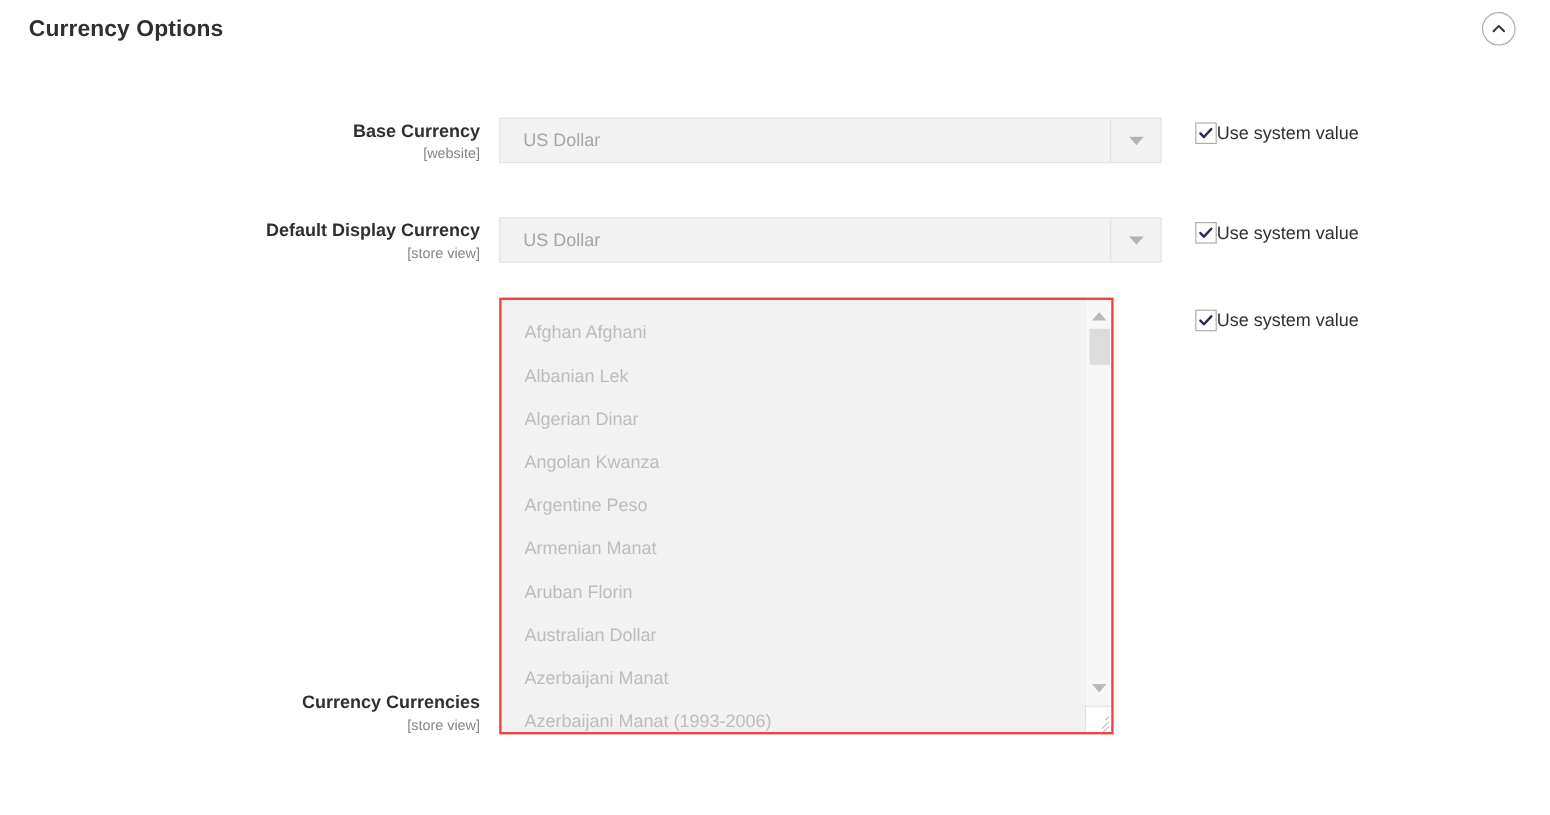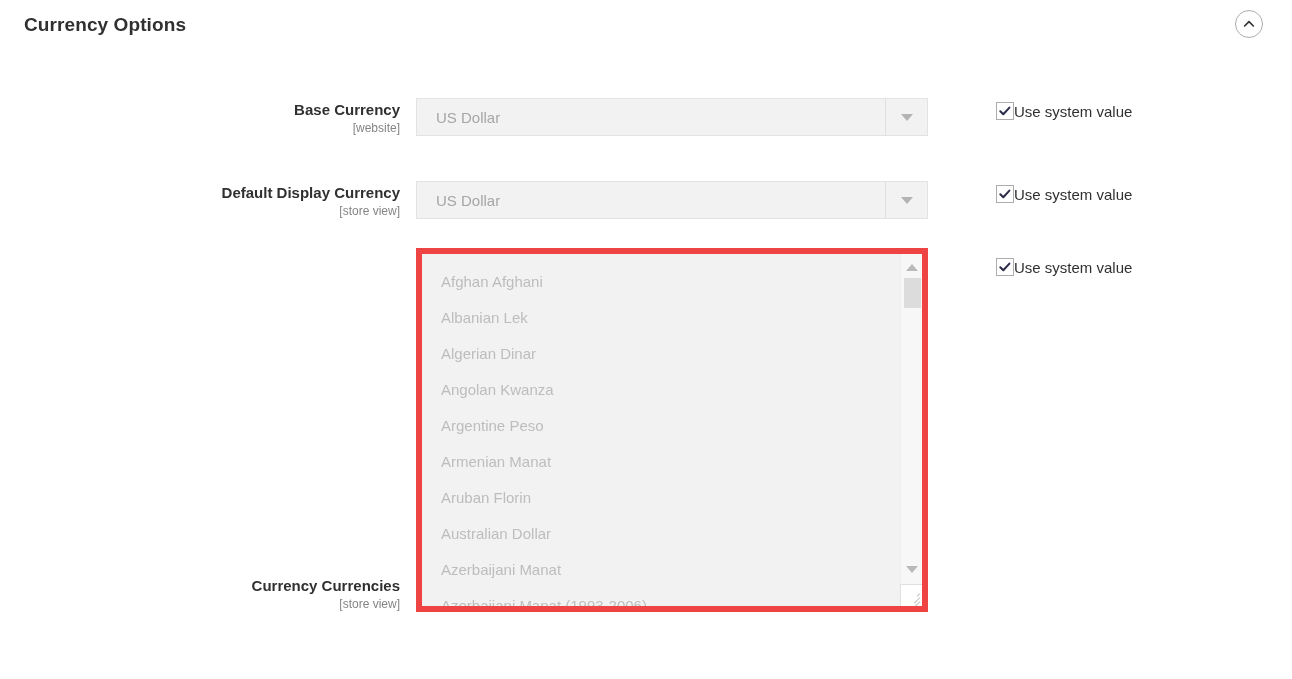--- a/index.html
+++ b/index.html
@@ -90,21 +90,21 @@
     margin-left: 16px;
   }
   .field-control-col {
     width: 512px;
     flex: 0 0 512px;
   }
 
   
   .fake-select {
     position: relative;
-    width: 512px;
+    width: 552px;
     height: 38px;
     background: #f2f2f2;
     border: 1px solid #e3e3e3;
     display: flex;
     align-items: center;
     cursor: default;
   }
   .fake-select .value {
     font-size: 15px;
     color: #a6a6a6;
@@ -139,21 +139,21 @@
     line-height: 20px;
     margin-top: 8px;
   }
 
   
   .multiselect {
     position: relative;
     width: 512px;
     height: 364px;
     background: #f2f2f2;
-    border: 6px solid #ef4444;
+    border: 2px solid #ef4444;
     overflow: hidden;
   }
   .ms-list {
     position: absolute;
     left: 0;
     top: 0;
     right: 22px;
     bottom: 0;
     padding-top: 10px;
   }

